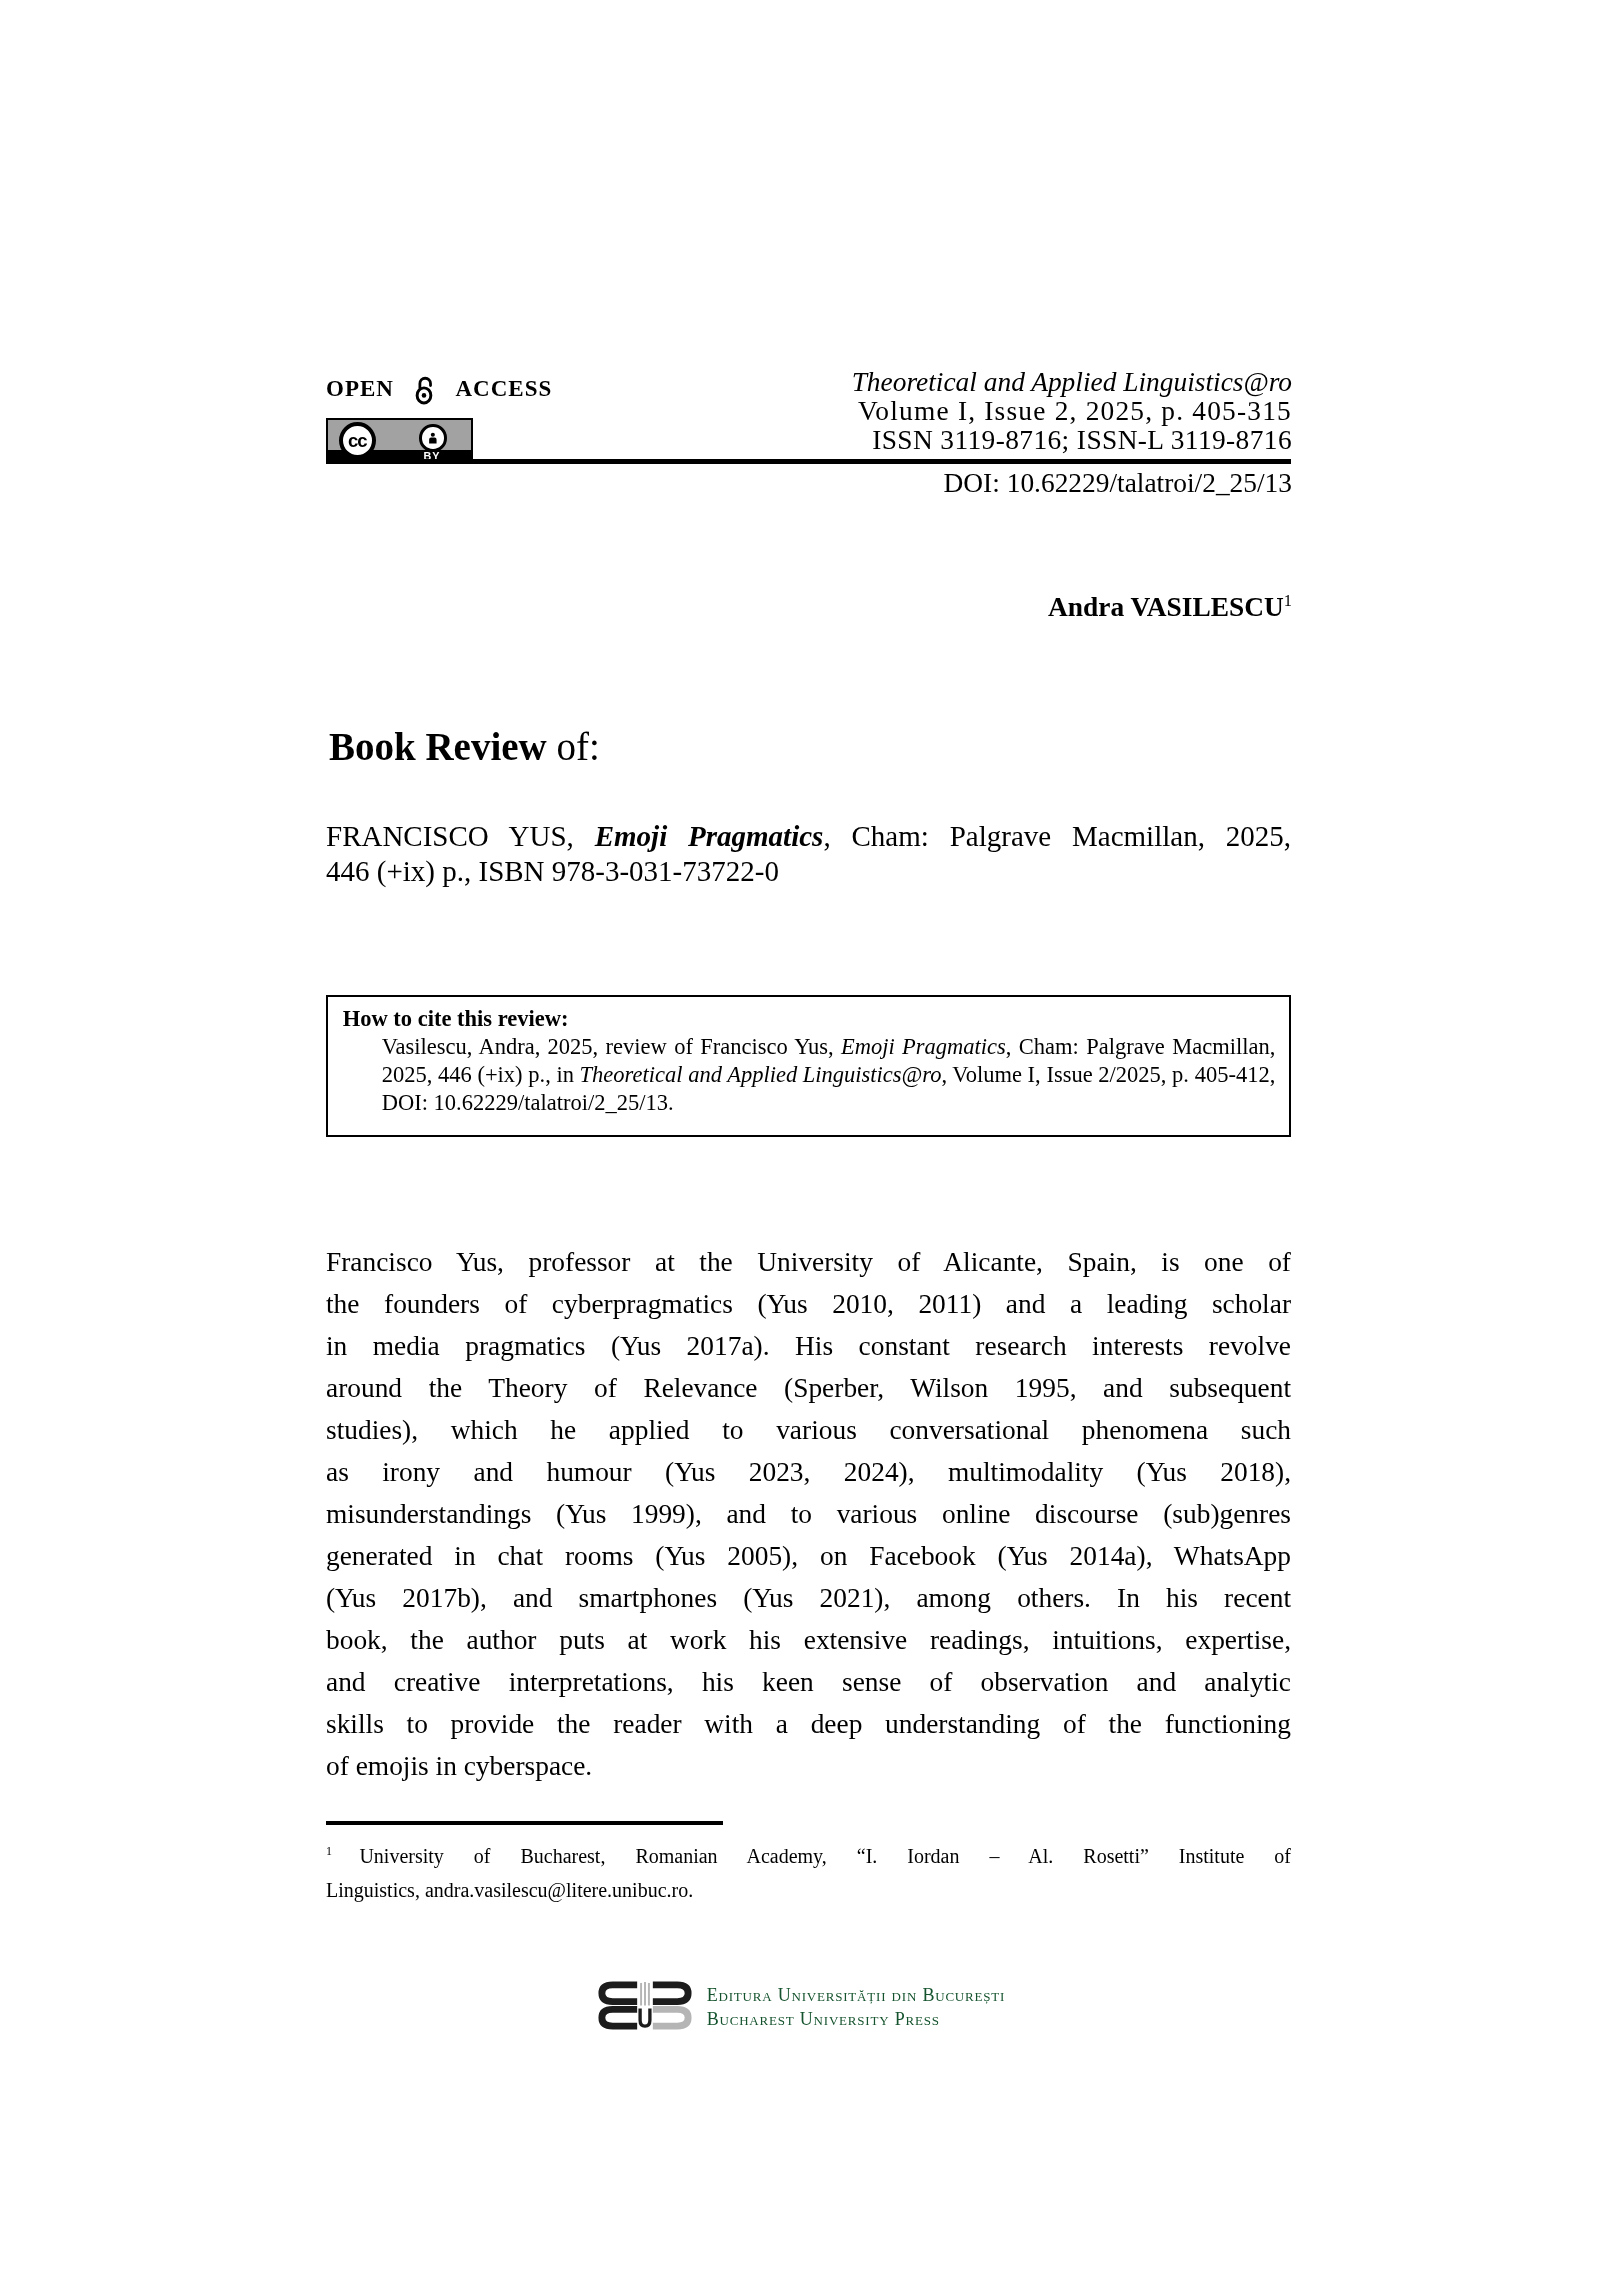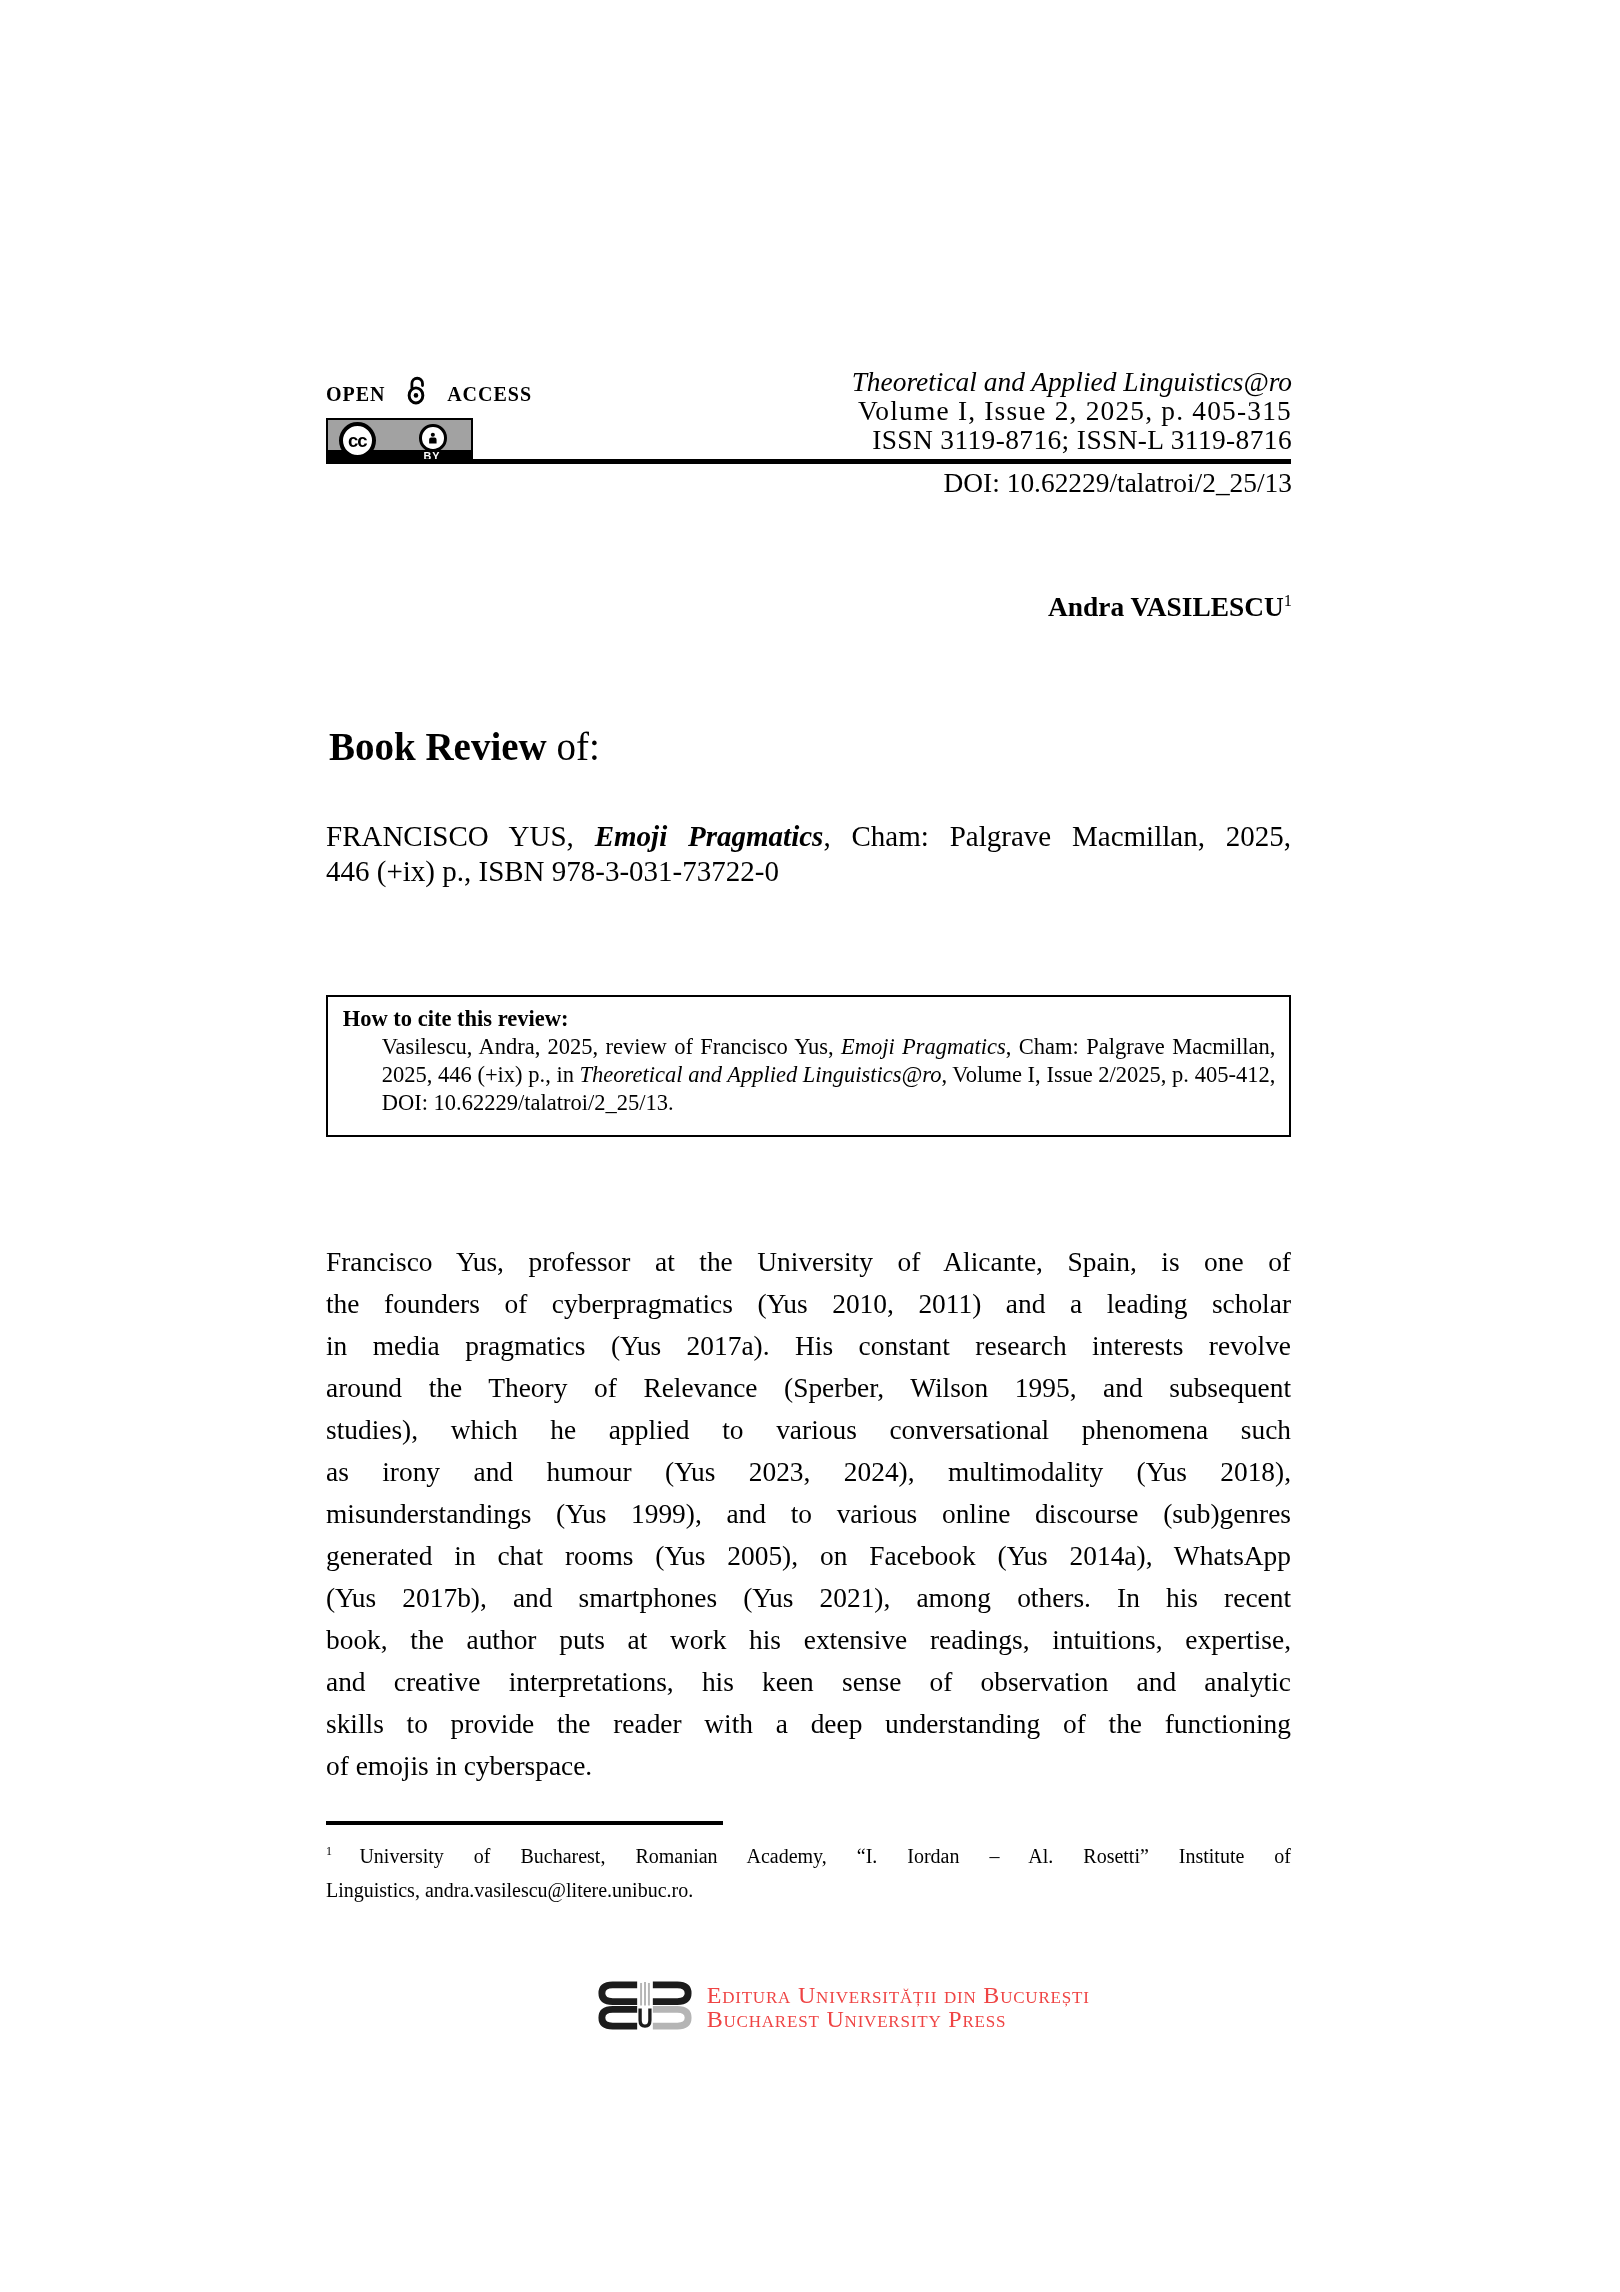--- a/index.html
+++ b/index.html
@@ -8,21 +8,21 @@
     width: 1620px;
     height: 2293px;
     background: #ffffff;
     font-family: "Liberation Serif", "DejaVu Serif", serif;
     color: #000000;
     overflow: hidden;
   }
 
   
   .oa-block { position: absolute; left: 326px; top: 376px; width: 176px; }
-  .oa-title { display: flex; align-items: center; gap: 21px; font-weight: bold; font-size: 20px; letter-spacing: 1px; line-height: 26.5px; }
+  .oa-title { display: flex; gap: 21px; font-weight: bold; font-size: 23px; letter-spacing: 1px; line-height: 26.5px; }
   .oa-lock { display: inline-block; }
   .cc-badge { margin-top: 6.9px; position: relative; width: 147px; height: 46px; background: #a2a2a2; border: 2px solid #000; box-sizing: border-box; }
   .cc-strip { position: absolute; left: 0; right: 0; bottom: 0; height: 12.7px; background: #000; }
   .cc-strip-label { position: absolute; left: 82px; bottom: 0px; width: 44px; text-align: center; color: #fff; font-family: "Liberation Sans", sans-serif; font-size: 10.8px; font-weight: bold; letter-spacing: 1px; line-height: 12.7px; }
   .cc-circle { position: absolute; left: 10.8px; top: 2px; width: 29px; height: 29px; border-radius: 50%; background: #fff; border: 4.9px solid #000; display: flex; align-items: center; justify-content: center; font-family: "Liberation Sans", sans-serif; font-weight: bold; font-size: 18.6px; letter-spacing: -1px; line-height: 29px; }
   .by-circle { position: absolute; left: 91px; top: 3.9px; width: 21.6px; height: 21.6px; border-radius: 50%; background: #fff; border: 3.9px solid #000; display: flex; align-items: center; justify-content: center; }
 
   
   .header-right { position: absolute; top: 368px; right: 328px; text-align: right; font-size: 27.4px; line-height: 29px; white-space: nowrap; }
   .journal-title { font-style: italic; }
@@ -55,21 +55,21 @@
   .body-par { position: absolute; left: 326px; top: 1241px; width: 965px; font-size: 27.4px; line-height: 42px; }
 
   
   .fn-sep { position: absolute; left: 326px; top: 1821px; width: 397px; height: 3.9px; background: #000; }
   .footnote { position: absolute; left: 326px; top: 1839px; width: 965px; font-size: 20px; line-height: 34px; }
   .footnote sup { font-size: 60%; vertical-align: super; line-height: 0; }
   .fn-gap { display: inline-block; width: 27.4px; }
 
   
   .publisher { position: absolute; left: 596px; top: 1980px; display: flex; align-items: center; gap: 12.7px; }
-  .pub-text { font-variant: small-caps; font-size: 24px; line-height: 23.5px; letter-spacing: 0.8px; color: #ef4444; white-space: nowrap; }
+  .pub-text { font-variant: small-caps; font-size: 18px; line-height: 23.5px; letter-spacing: 0.8px; color: #14532d; white-space: nowrap; }
 </style>
 </head>
 <body>
 
 <div class="page">
 
   <div class="oa-block">
     <div class="oa-title">
       <span>OPEN</span>
       <span class="oa-lock">

